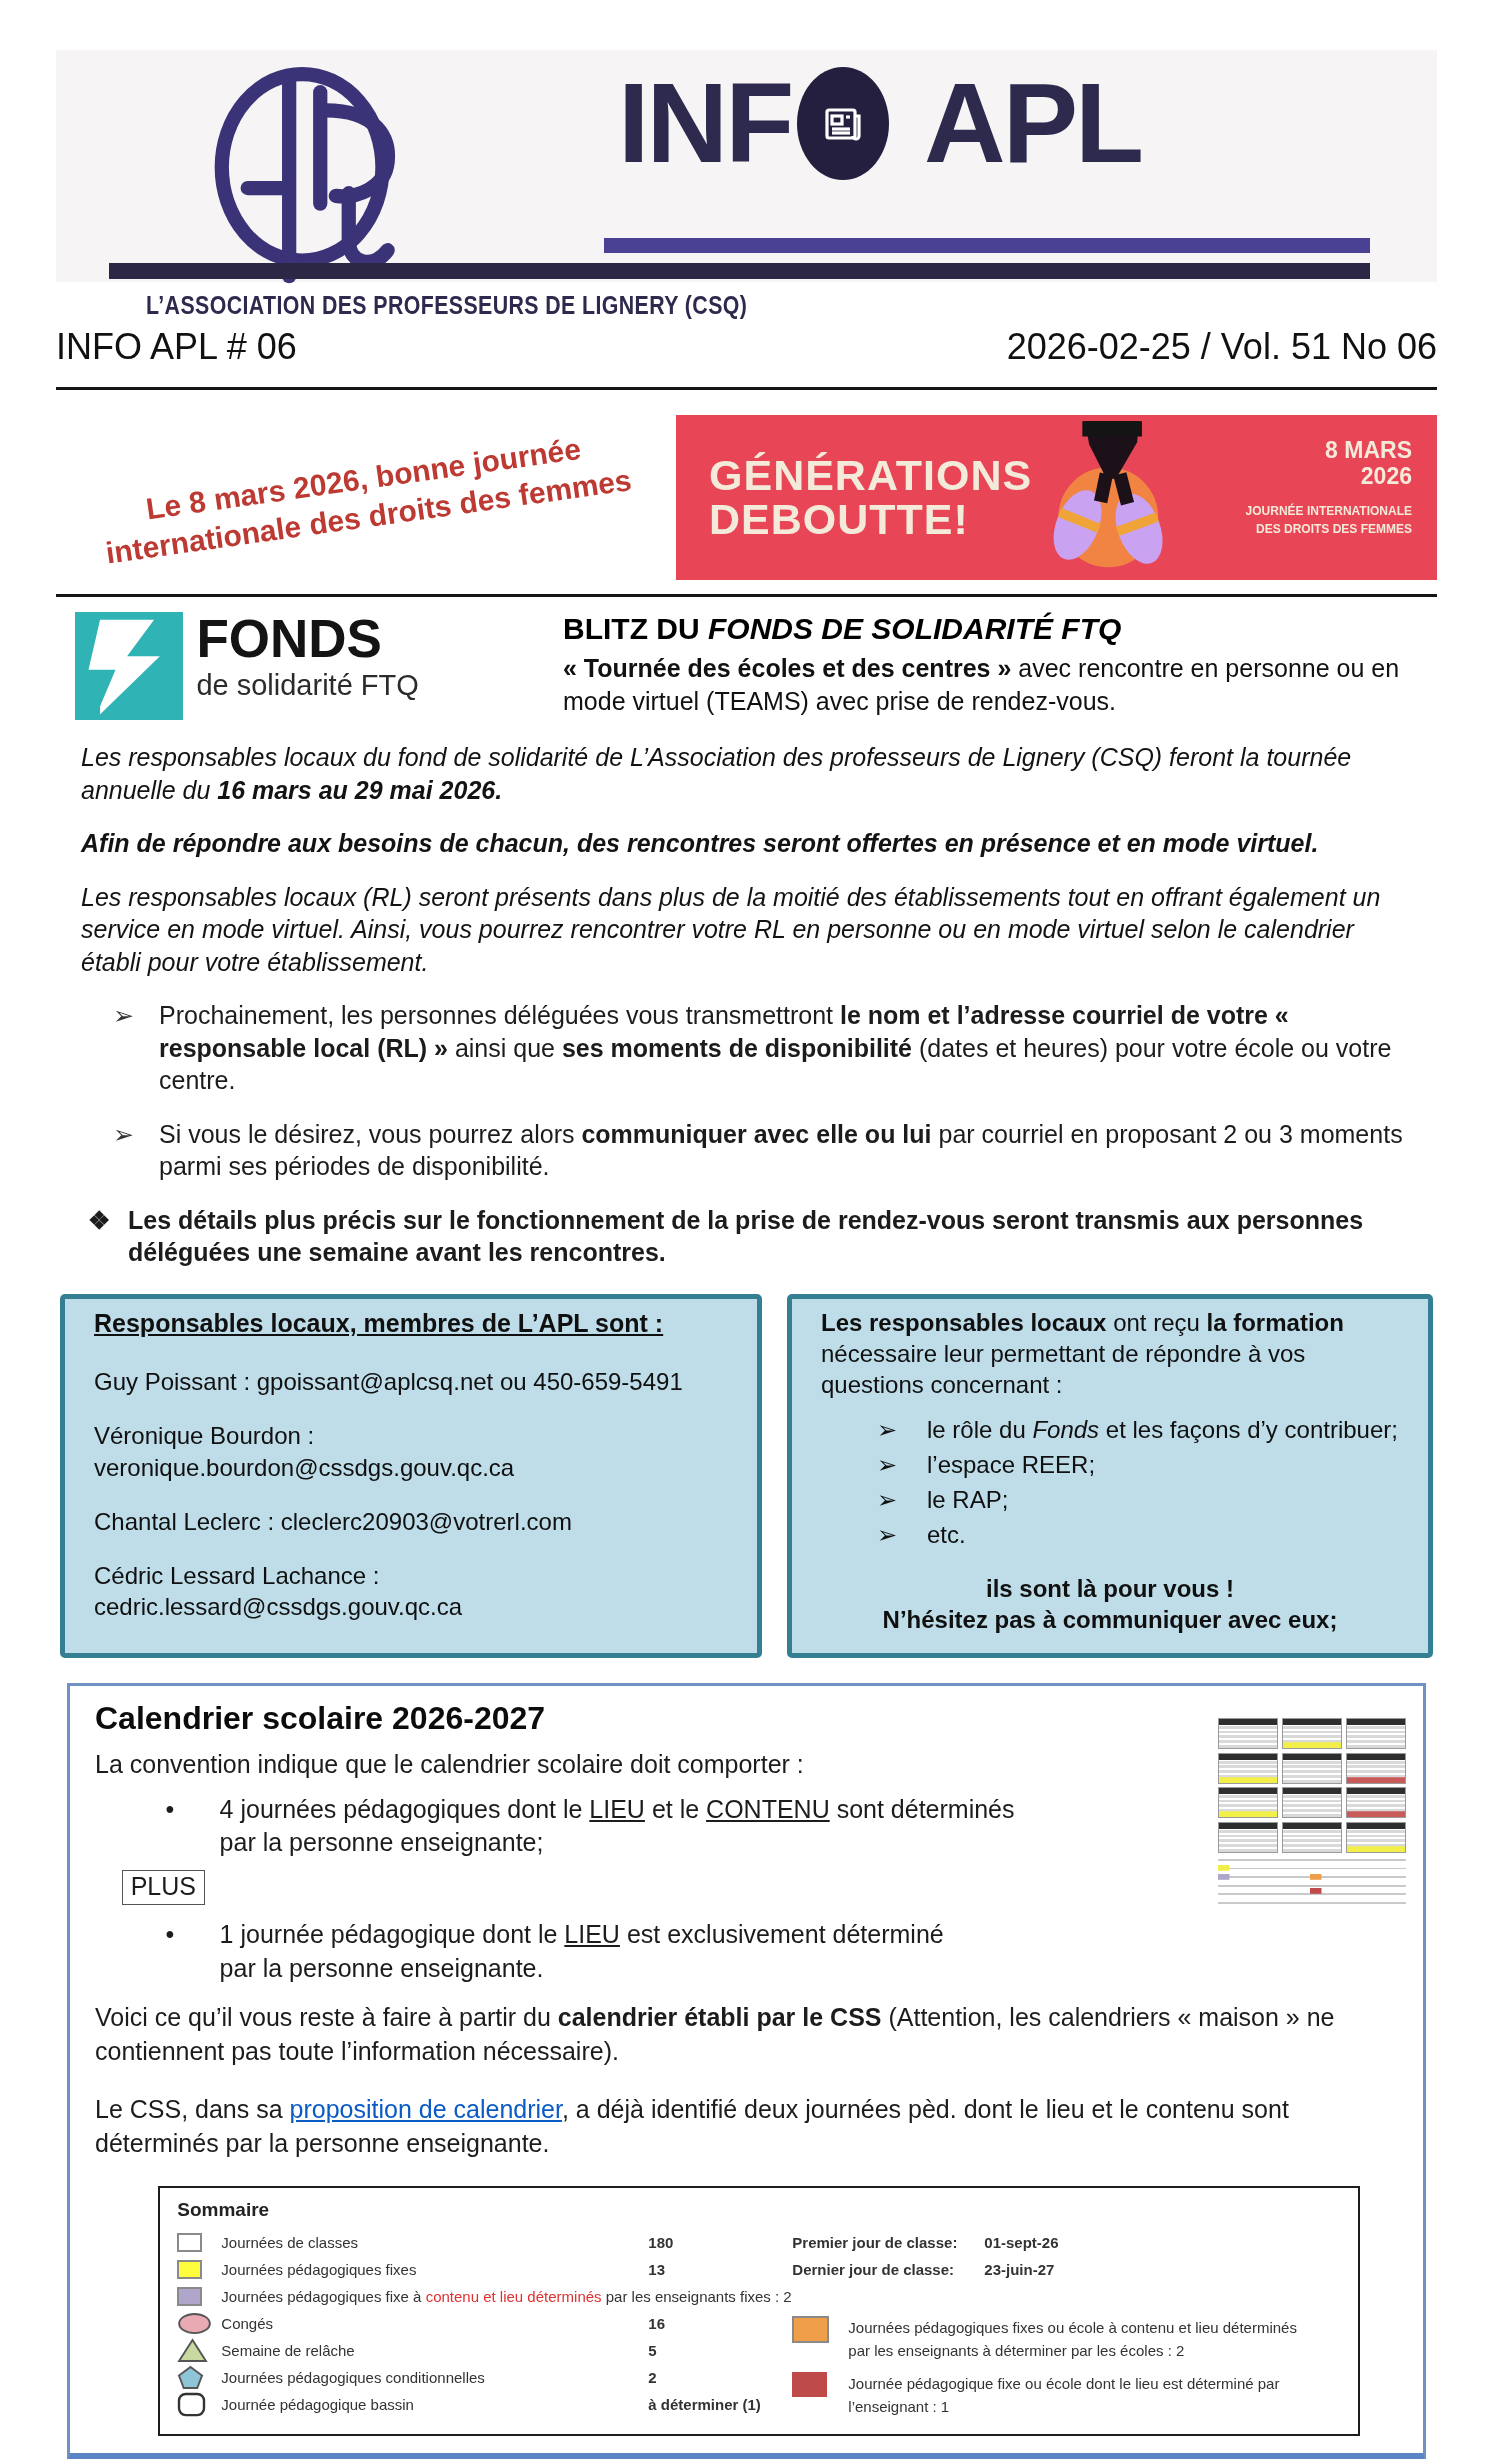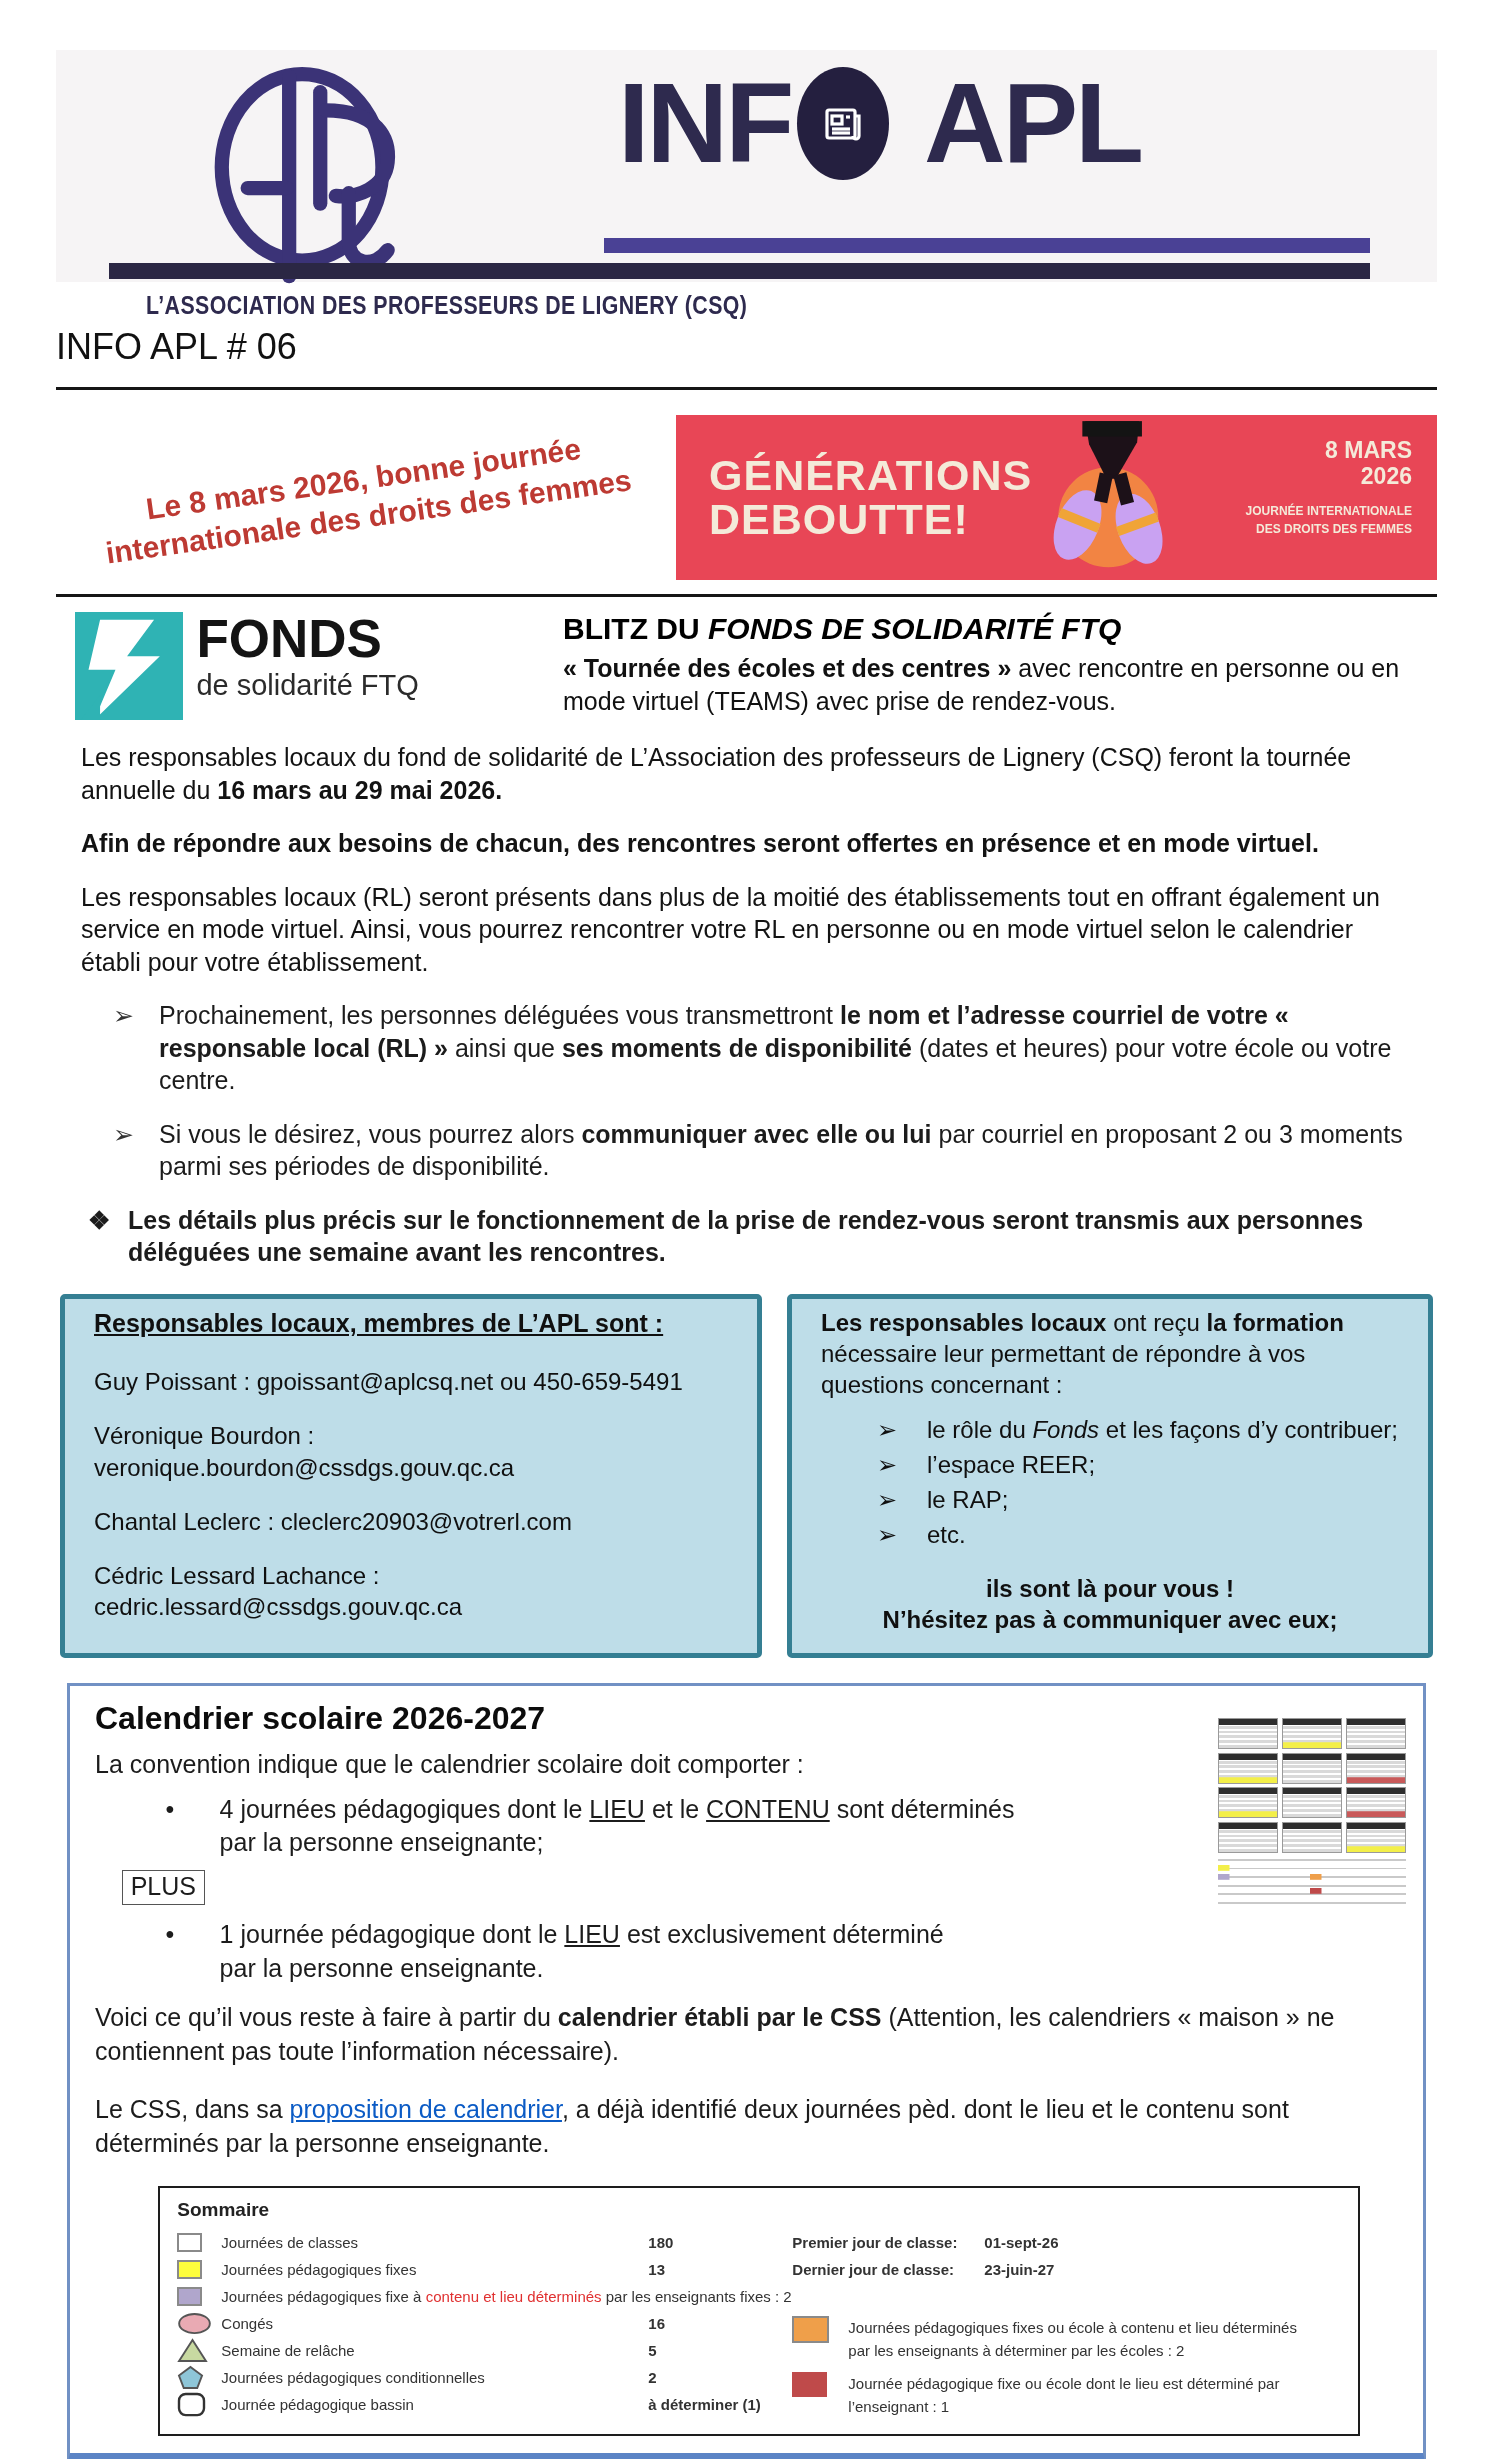--- a/index.html
+++ b/index.html
@@ -33,21 +33,21 @@
   .fonds-logo{display:flex;align-items:flex-start;width:452px;}
   .fonds-sq{width:108px;height:108px;background:#2fb3b4;position:relative;flex:none;}
   .fonds-text{margin-left:13.4px;line-height:1;}
   .fonds-name{font-size:53px;font-weight:900;color:#141414;letter-spacing:0px;}
   .fonds-tag{font-size:29px;color:#2b2b2b;margin-top:5.8px;}
   .blitz{flex:1;margin-left:36px;}
   .blitz-title{font-size:30px;font-weight:800;color:#000;}
   .blitz-title .it{font-style:italic;}
   .blitz-sub{font-size:25px;margin-top:5.8px;line-height:1.3;color:#111;}
   
-  .para{margin:21px 81px 0;font-size:25px;line-height:1.3;color:#131313;}
+  .para{margin:21px 81px 0;font-size:25px;line-height:1.3;color:#131313;font-style:italic;}
   .b{font-weight:700;}
   .arrow-li{margin:21px 81px 0 113px;display:flex;font-size:25px;line-height:1.3;}
   .arrow-li .mk{flex:none;width:46px;color:#333;}
   .diamond-li{margin:21px 81px 0 88px;display:flex;font-size:25px;line-height:1.3;font-weight:700;}
   .diamond-li .mk{flex:none;width:40px;}
   
   .boxes-row{margin:25px 60px 0;display:flex;gap:25px;}
   .teal-box{background:#bedde8;border:5.8px solid #357f93;border-radius:5px;padding:8px 29px;font-size:24px;line-height:1.3;color:#101010;}
   .box-left{width:634px;flex:none;}
   .box-right{flex:1;}
@@ -138,20 +138,21 @@
     <span>APL</span>
   </div>
   <div class="purple-bar"></div>
   <div class="navy-bar"></div>
 </div>
 
 <div class="association">L’ASSOCIATION DES PROFESSEURS DE LIGNERY (CSQ)</div>
 
 <div class="issue-row">
   <span>INFO APL # 06</span>
+  <span>2026-02-25 / Vol. 51 No 06</span>
 </div>
 
 <div class="banner-row">
   <div class="rotated-note">
     <span>Le 8 mars 2026, bonne journée internationale des droits des femmes</span>
   </div>
   <div class="red-banner">
     <div class="gb-title">
       <div>GÉNÉRATIONS</div>
       <div>DEBOUTTE!</div>

